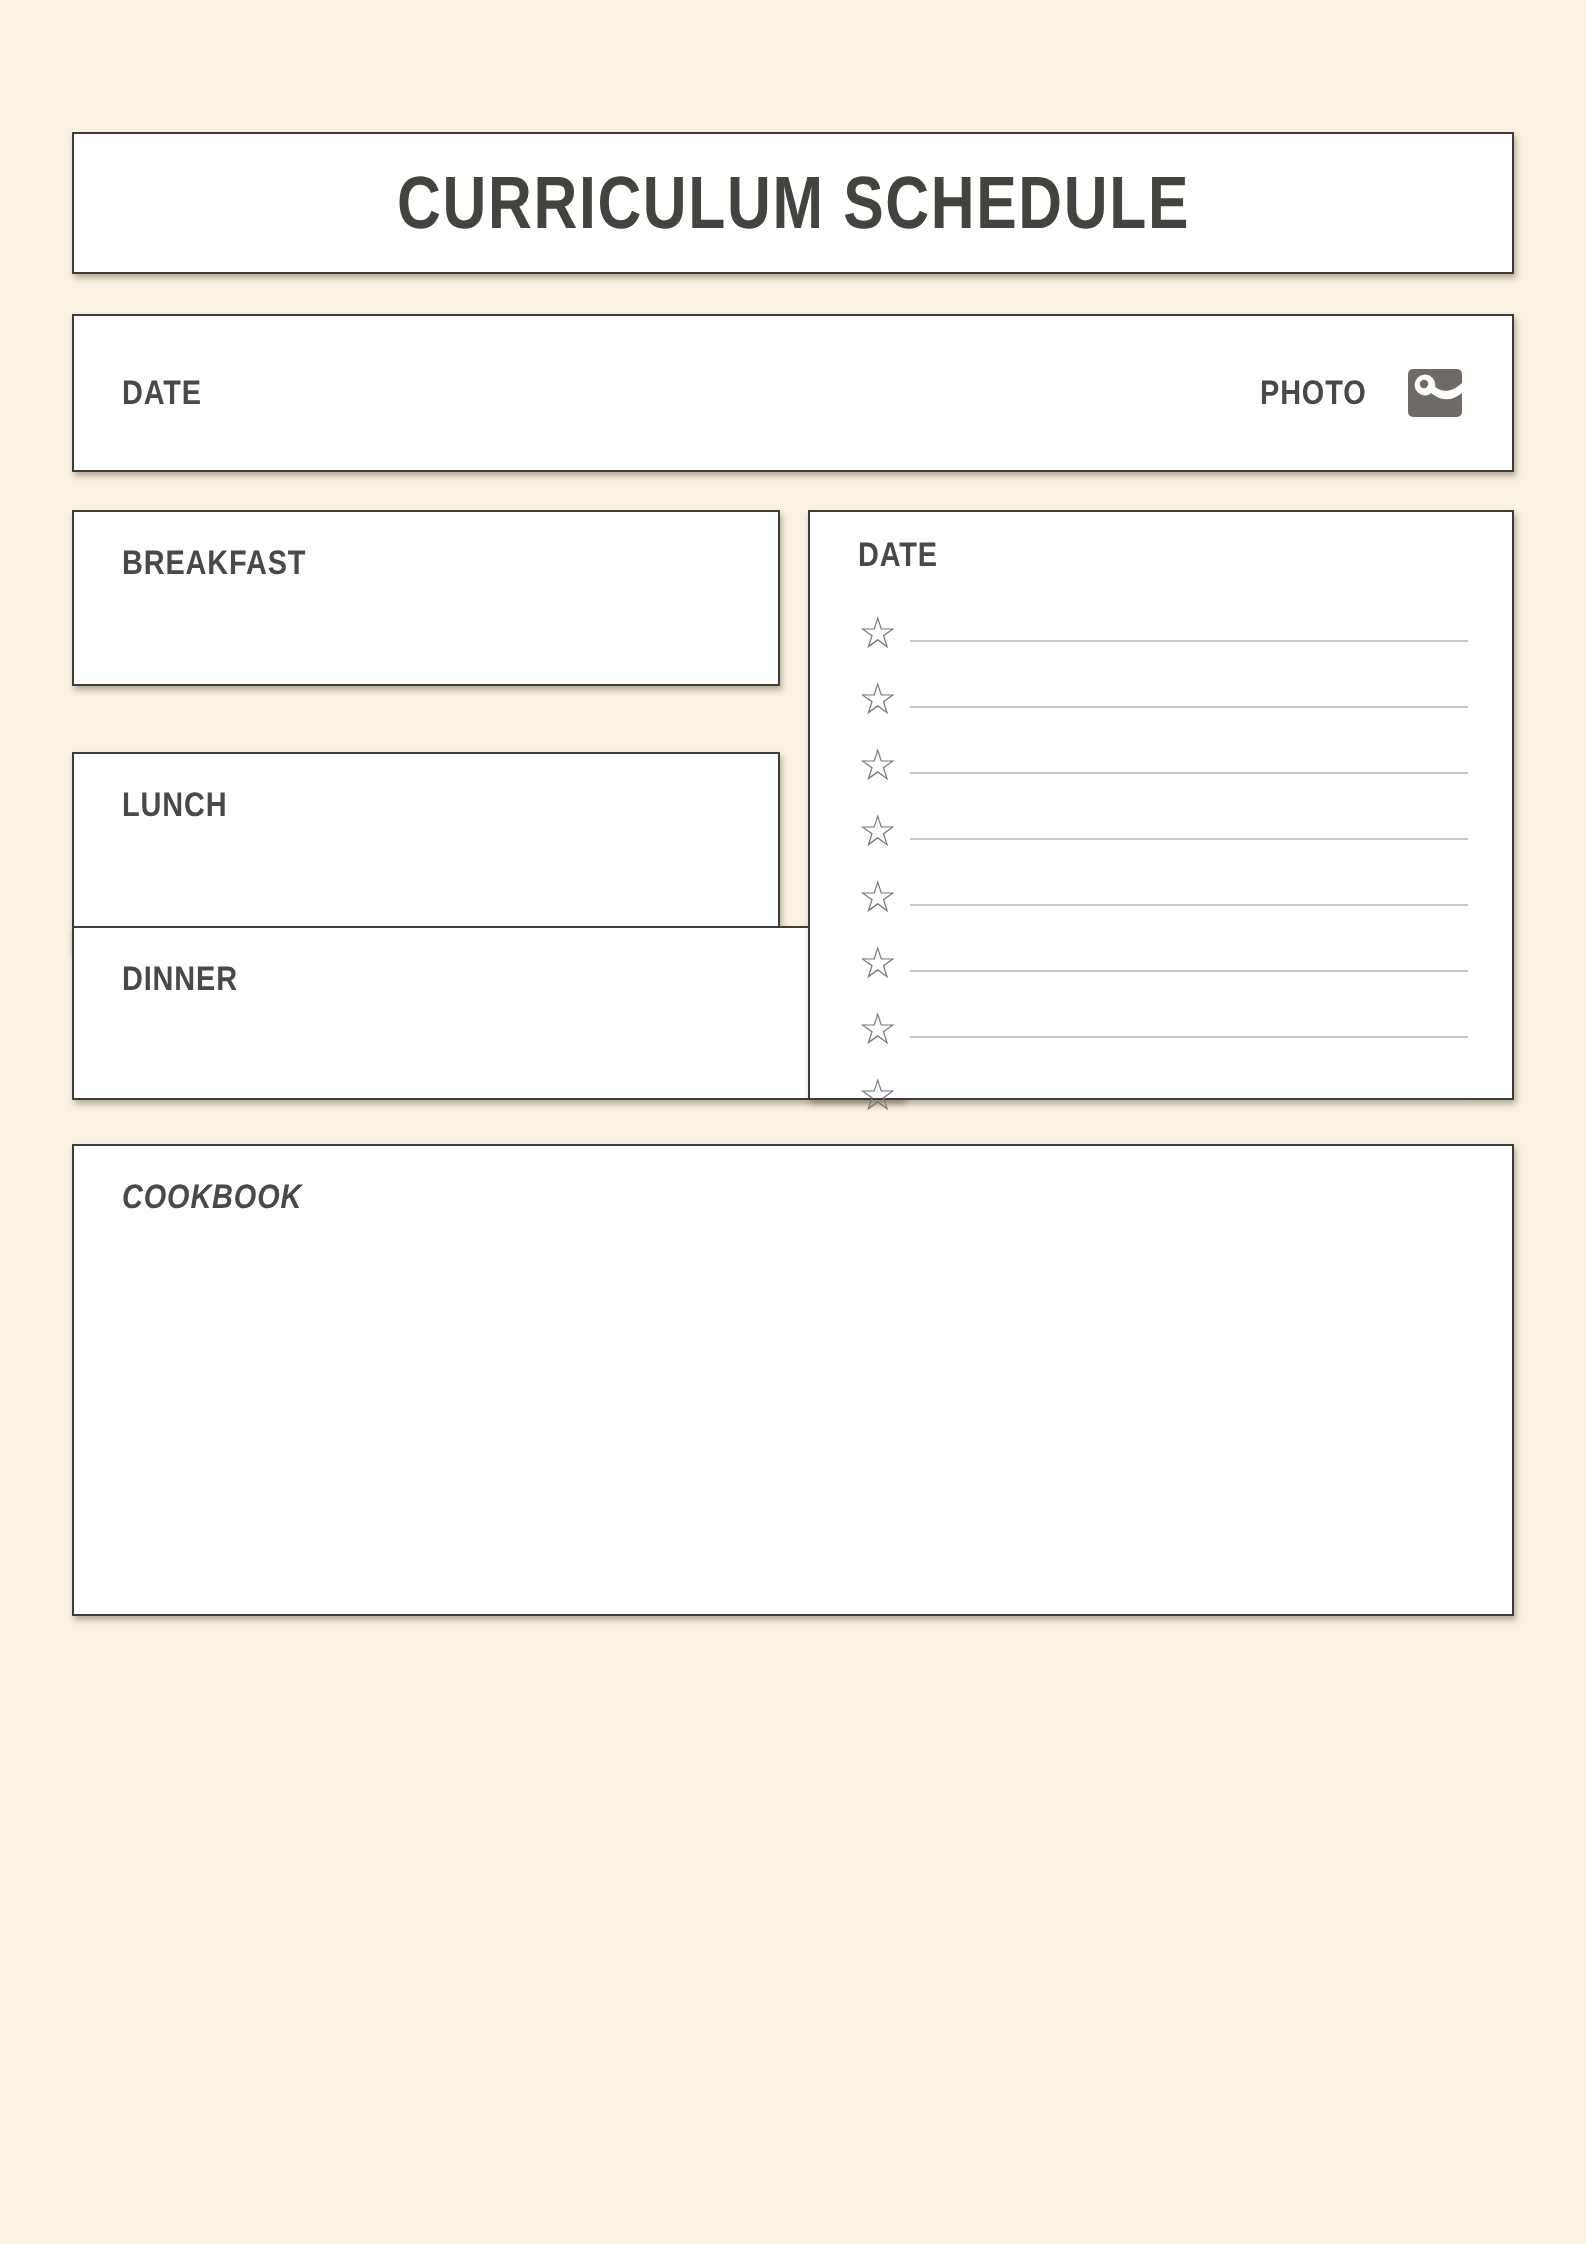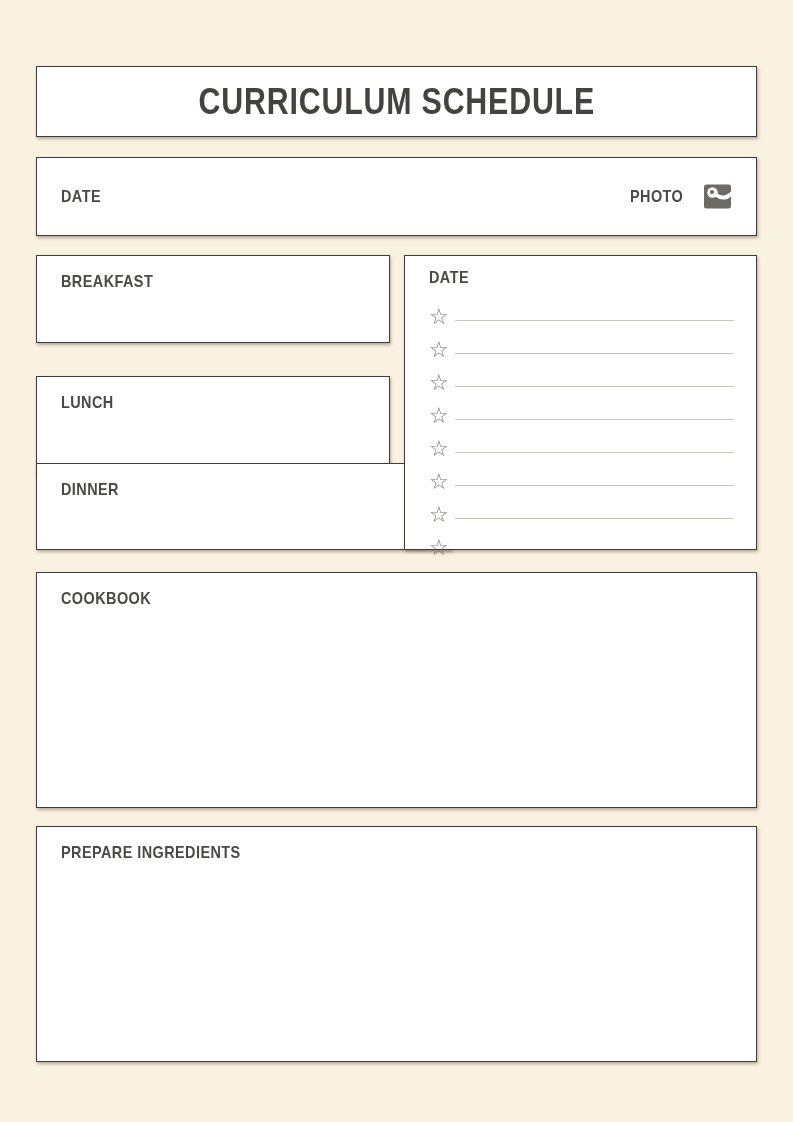--- a/index.html
+++ b/index.html
@@ -49,21 +49,21 @@
   .star{
     font-size:22px;line-height:22px;color:#7b7874;
     width:26px;flex:0 0 26px;position:relative;top:3px;
   }
   .write-line{
     flex:1;height:100%;
     border-bottom:1px solid #c9c6c0;
     margin-bottom:4px;
   }
   
-  .cookbook-box{left:36px;top:572px;width:721px;height:236px;padding:16px 0 0 24px;}
+  .cookbook-box{left:36px;top:572px;width:721px;height:236px;padding:16px 0 0 24px;font-style:italic;}
   .prepare-box{left:36px;top:826px;width:721px;height:236px;padding:16px 0 0 24px;}
 </style>
 </head>
 <body>
 
 <div class="page">
 
   <div class="box title-box">
     <span class="title-text">CURRICULUM SCHEDULE</span>
   </div>
@@ -130,17 +130,14 @@
           <span class="star">☆</span>
           <span class="write-line"></span>
         </div>
       </div>
   </div>
 
   <div class="box cookbook-box">
     <span class="label">COOKBOOK</span>
   </div>
 
-  <div class="box prepare-box">
-    <span class="label">PREPARE INGREDIENTS</span>
-  </div>
 
 </div>
 
 </body></html>

